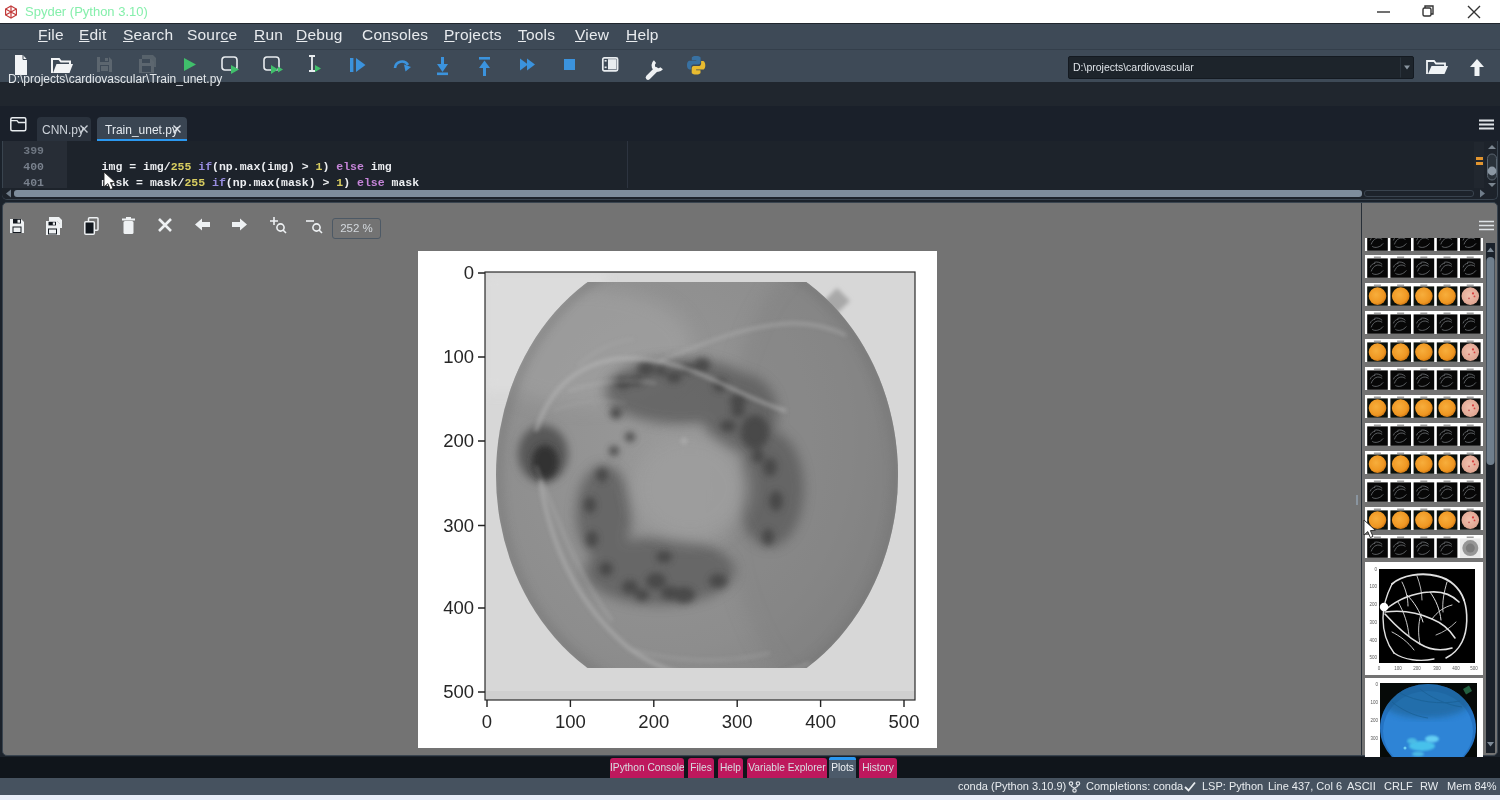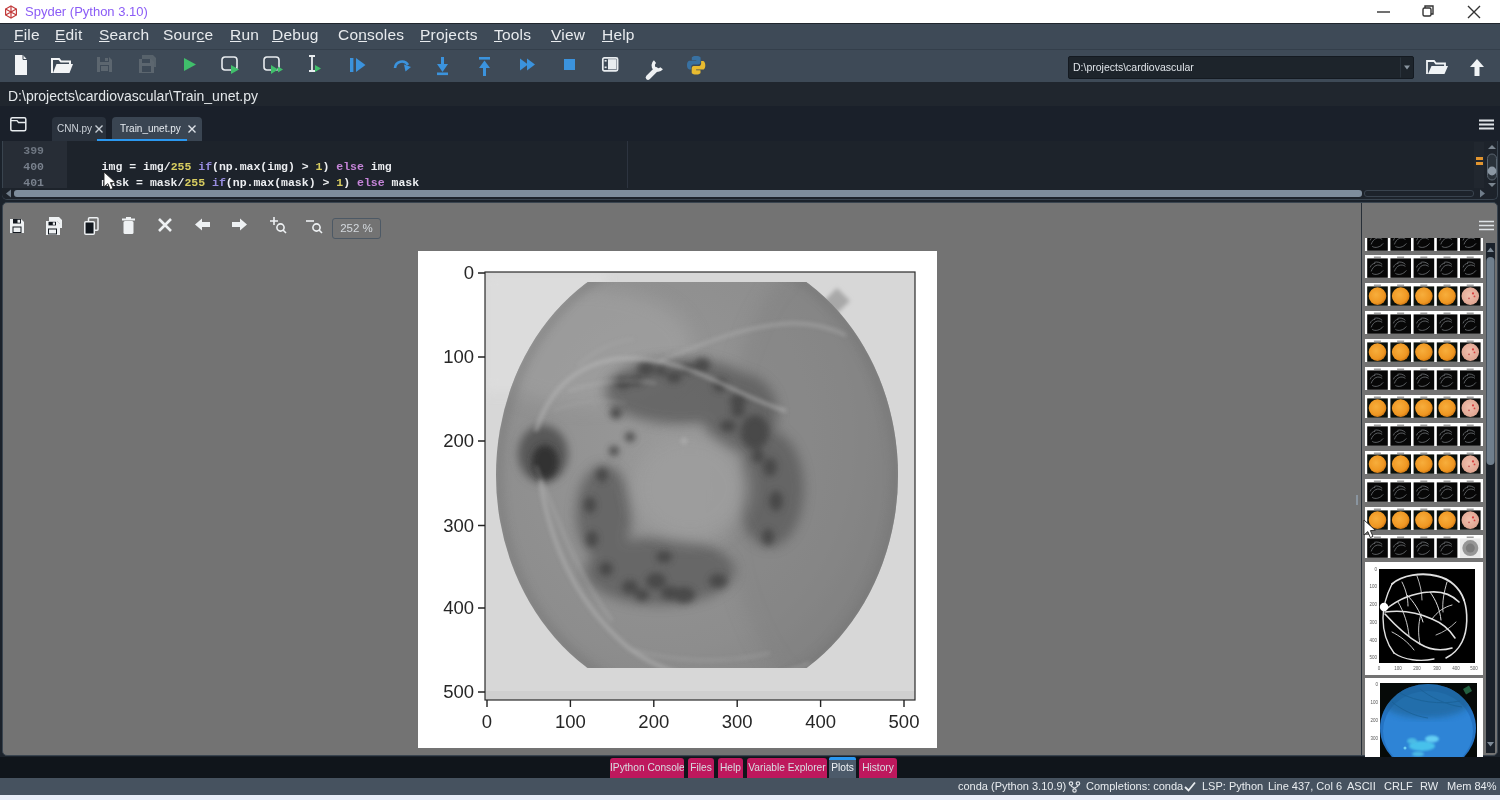--- a/index.html
+++ b/index.html
@@ -1,26 +1,26 @@
 <!DOCTYPE html>
 <html><head>
 <meta charset="utf-8">
 <style>
   html,body{margin:0;padding:0;width:1500px;height:800px;overflow:hidden;background:#1b222b;
     font-family:"Liberation Sans",sans-serif;}
   .abs{position:absolute;}
   #titlebar{left:0;top:0;width:1500px;height:23px;background:#ffffff;}
-  #titletxt{left:25px;top:4px;font-size:13px;color:#8b5cf6;}
+  #titletxt{left:25px;top:4px;font-size:13px;color:#86efac;}
   #menubar{left:0;top:23px;width:1500px;height:26px;background:#3e4a57;border-top:1px solid #20262d;box-sizing:border-box;}
-  .mi{position:absolute;top:26px;font-size:15.5px;color:#e8ebee;letter-spacing:0.2px;}
+  .mi{position:absolute;top:26px;font-size:15.5px;color:#e8ebee;letter-spacing:0.2px;margin-left:24px;}
   #toolbar{left:0;top:49px;width:1500px;height:33px;background:#3e4a57;border-top:1px solid #343f4b;box-sizing:border-box;}
   #pathbar{left:0;top:82px;width:1500px;height:24px;background:#20262e;}
-  #pathtxt{left:8px;top:88px;font-size:14px;color:#e3e7ea;}
+  #pathtxt{left:8px;top:72px;font-size:12px;color:#e3e7ea;}
   #tabbar{left:0;top:106px;width:1500px;height:35px;background:#1a202a;}
-  .tab{position:absolute;top:117px;height:24px;border-radius:4px 4px 0 0;font-size:10px;box-sizing:border-box;margin-left:15px;}
+  .tab{position:absolute;top:117px;height:24px;border-radius:4px 4px 0 0;font-size:12px;box-sizing:border-box;}
   #tab1{left:37px;width:54px;background:#2a323d;color:#ccd2d9;}
   #tab2{left:97px;width:90px;background:#3a4552;color:#e6ebf0;}
   #tabline{left:97px;top:139px;width:90px;height:2.5px;background:#2b98f0;}
   #editor{left:2px;top:141px;width:1496px;height:59px;background:#1d232b;border:1px solid #39444f;border-radius:0 0 5px 5px;box-sizing:border-box;border-top:none;}
   #gutter{left:0px;top:0px;width:64px;height:47px;background:#272d36;}
   .lnum{position:absolute;left:0;width:41px;text-align:right;font-family:"Liberation Mono",monospace;font-size:11.5px;font-weight:700;color:#79818d;}
   .code{position:absolute;left:71px;font-family:"Liberation Mono",monospace;font-size:11.5px;font-weight:700;color:#eceef1;white-space:pre;}
   .num{color:#d8cd60;} .kw1{color:#988de0;margin-top:20px;} .kw2{color:#c584d8;}
   #edgeline{left:624px;top:0;width:1px;height:47px;background:#2d3440;}
   #flagcol{left:1471px;top:1px;width:10px;height:46px;background:#21272f;}

